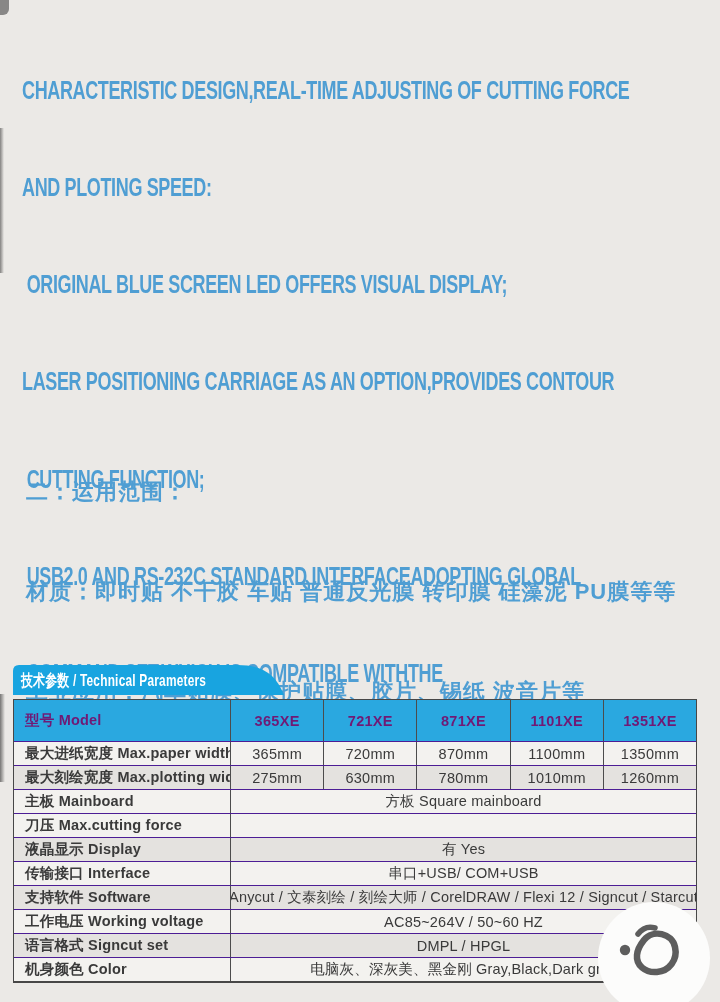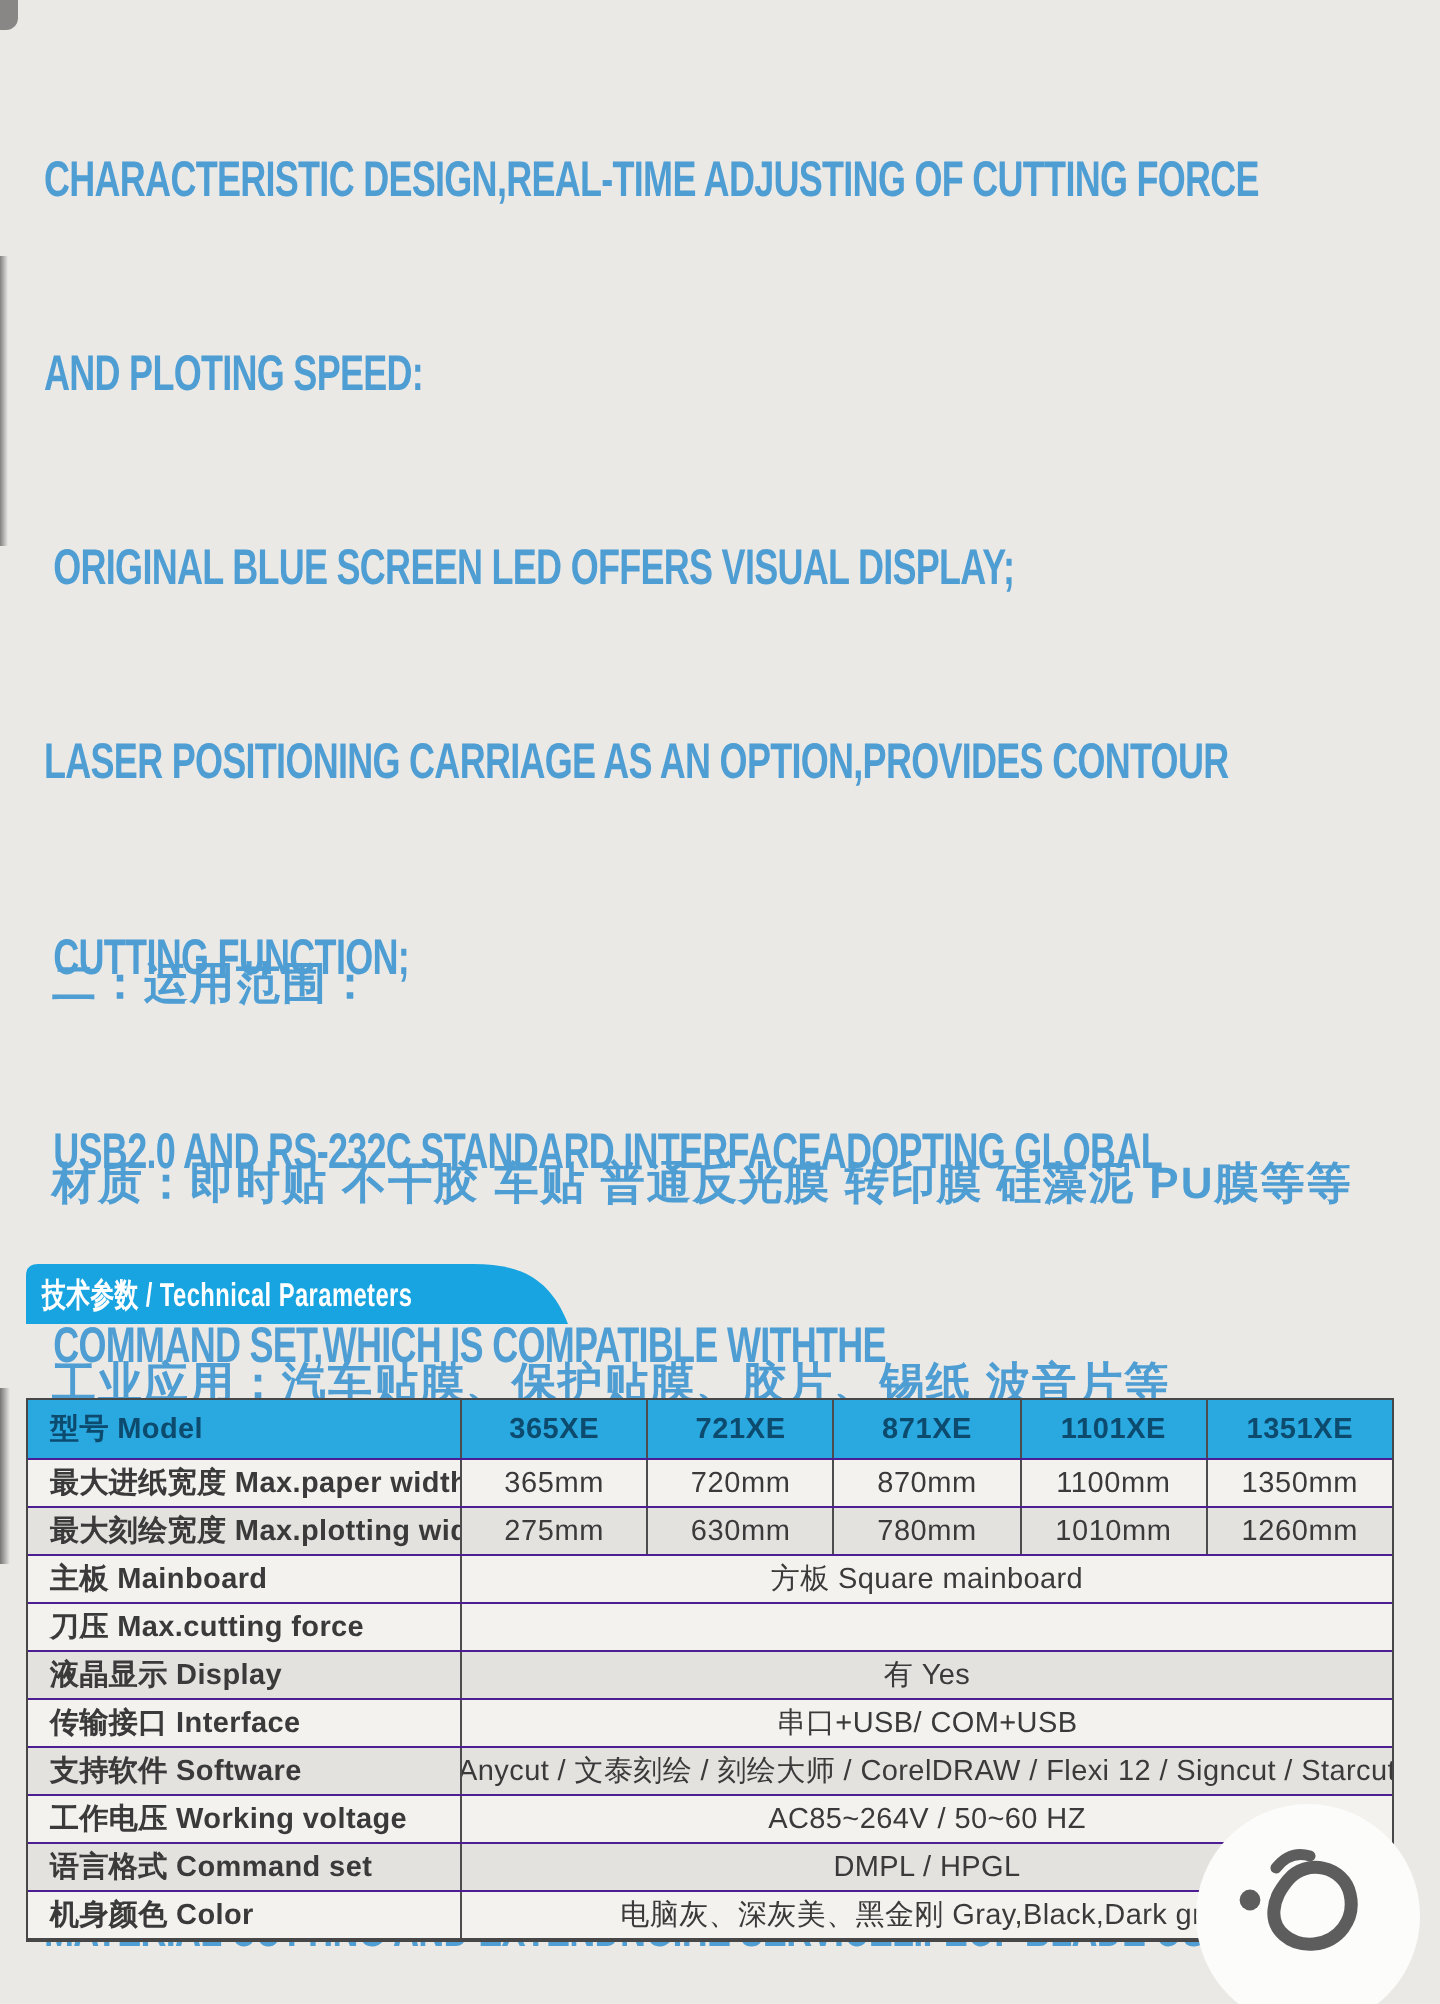--- a/index.html
+++ b/index.html
@@ -15,35 +15,35 @@
     letter-spacing:-0.5px; white-space:pre;
     transform:scaleX(0.72); transform-origin:0 0;
   }
   
   .cn-block{
     position:absolute; left:26px; top:408px;
     color:#4f9ed3; font-weight:600; font-size:22px; line-height:33.4px;
     letter-spacing:1px; white-space:pre;
   }
   
-  .tab{position:absolute; left:13px; top:632px; width:272px; height:30px;}
+  .tab{position:absolute; left:13px; top:665px; width:272px; height:30px;}
   .tab svg{position:absolute; left:0; top:0;}
   .tab-label{
     position:absolute; left:8px; top:5px; color:#ffffff;
     font-size:16.5px; font-weight:bold; white-space:nowrap;
     transform:scaleX(0.72); transform-origin:0 0; letter-spacing:0.3px;
   }
   .ttable{
     position:absolute; left:13px; top:699px; width:684px;
     border:1px solid #474747; border-bottom-width:2px;
     box-sizing:border-box; color:#3a3a3a; font-size:14.5px;
   }
   .t-row{display:flex; height:24px; border-top:1px solid #4c1d95; box-sizing:border-box;}
   .t-row:first-child{border-top:none;}
-  .t-head{height:29px; background:#2aa8e0; color:#0c4a6e;}
+  .t-head{height:41px; background:#2aa8e0; color:#701a75;}
   .t-head .t-label{font-weight:600;}
   .t-head .t-cell{font-weight:600; letter-spacing:0.3px;}
   .t-label{
     width:217px; flex:0 0 217px; border-right:1px solid #4c4c4c;
     display:flex; align-items:center; padding-left:11px; box-sizing:border-box;
     font-weight:600; letter-spacing:0.2px; white-space:nowrap; overflow:hidden;
   }
   .t-cell{
     flex:1 1 0; border-right:1px solid #4c4c4c;
     display:flex; align-items:center; justify-content:center;
@@ -159,21 +159,21 @@
       <div class="t-label">支持软件 Software</div>
       <div class="t-merged">Anycut / 文泰刻绘 / 刻绘大师 / CorelDRAW / Flexi 12 / Signcut / Starcut</div>
     </div>
 
     <div class="t-row bg-a">
       <div class="t-label">工作电压 Working voltage</div>
       <div class="t-merged">AC85~264V / 50~60 HZ</div>
     </div>
 
     <div class="t-row bg-b">
-      <div class="t-label">语言格式 Command set</div>
+      <div class="t-label">语言格式 Signcut set</div>
       <div class="t-merged">DMPL / HPGL</div>
     </div>
 
     <div class="t-row bg-a">
       <div class="t-label">机身颜色 Color</div>
       <div class="t-merged">电脑灰、深灰美、黑金刚  Gray,Black,Dark gray</div>
     </div>
 
   </div>
 

